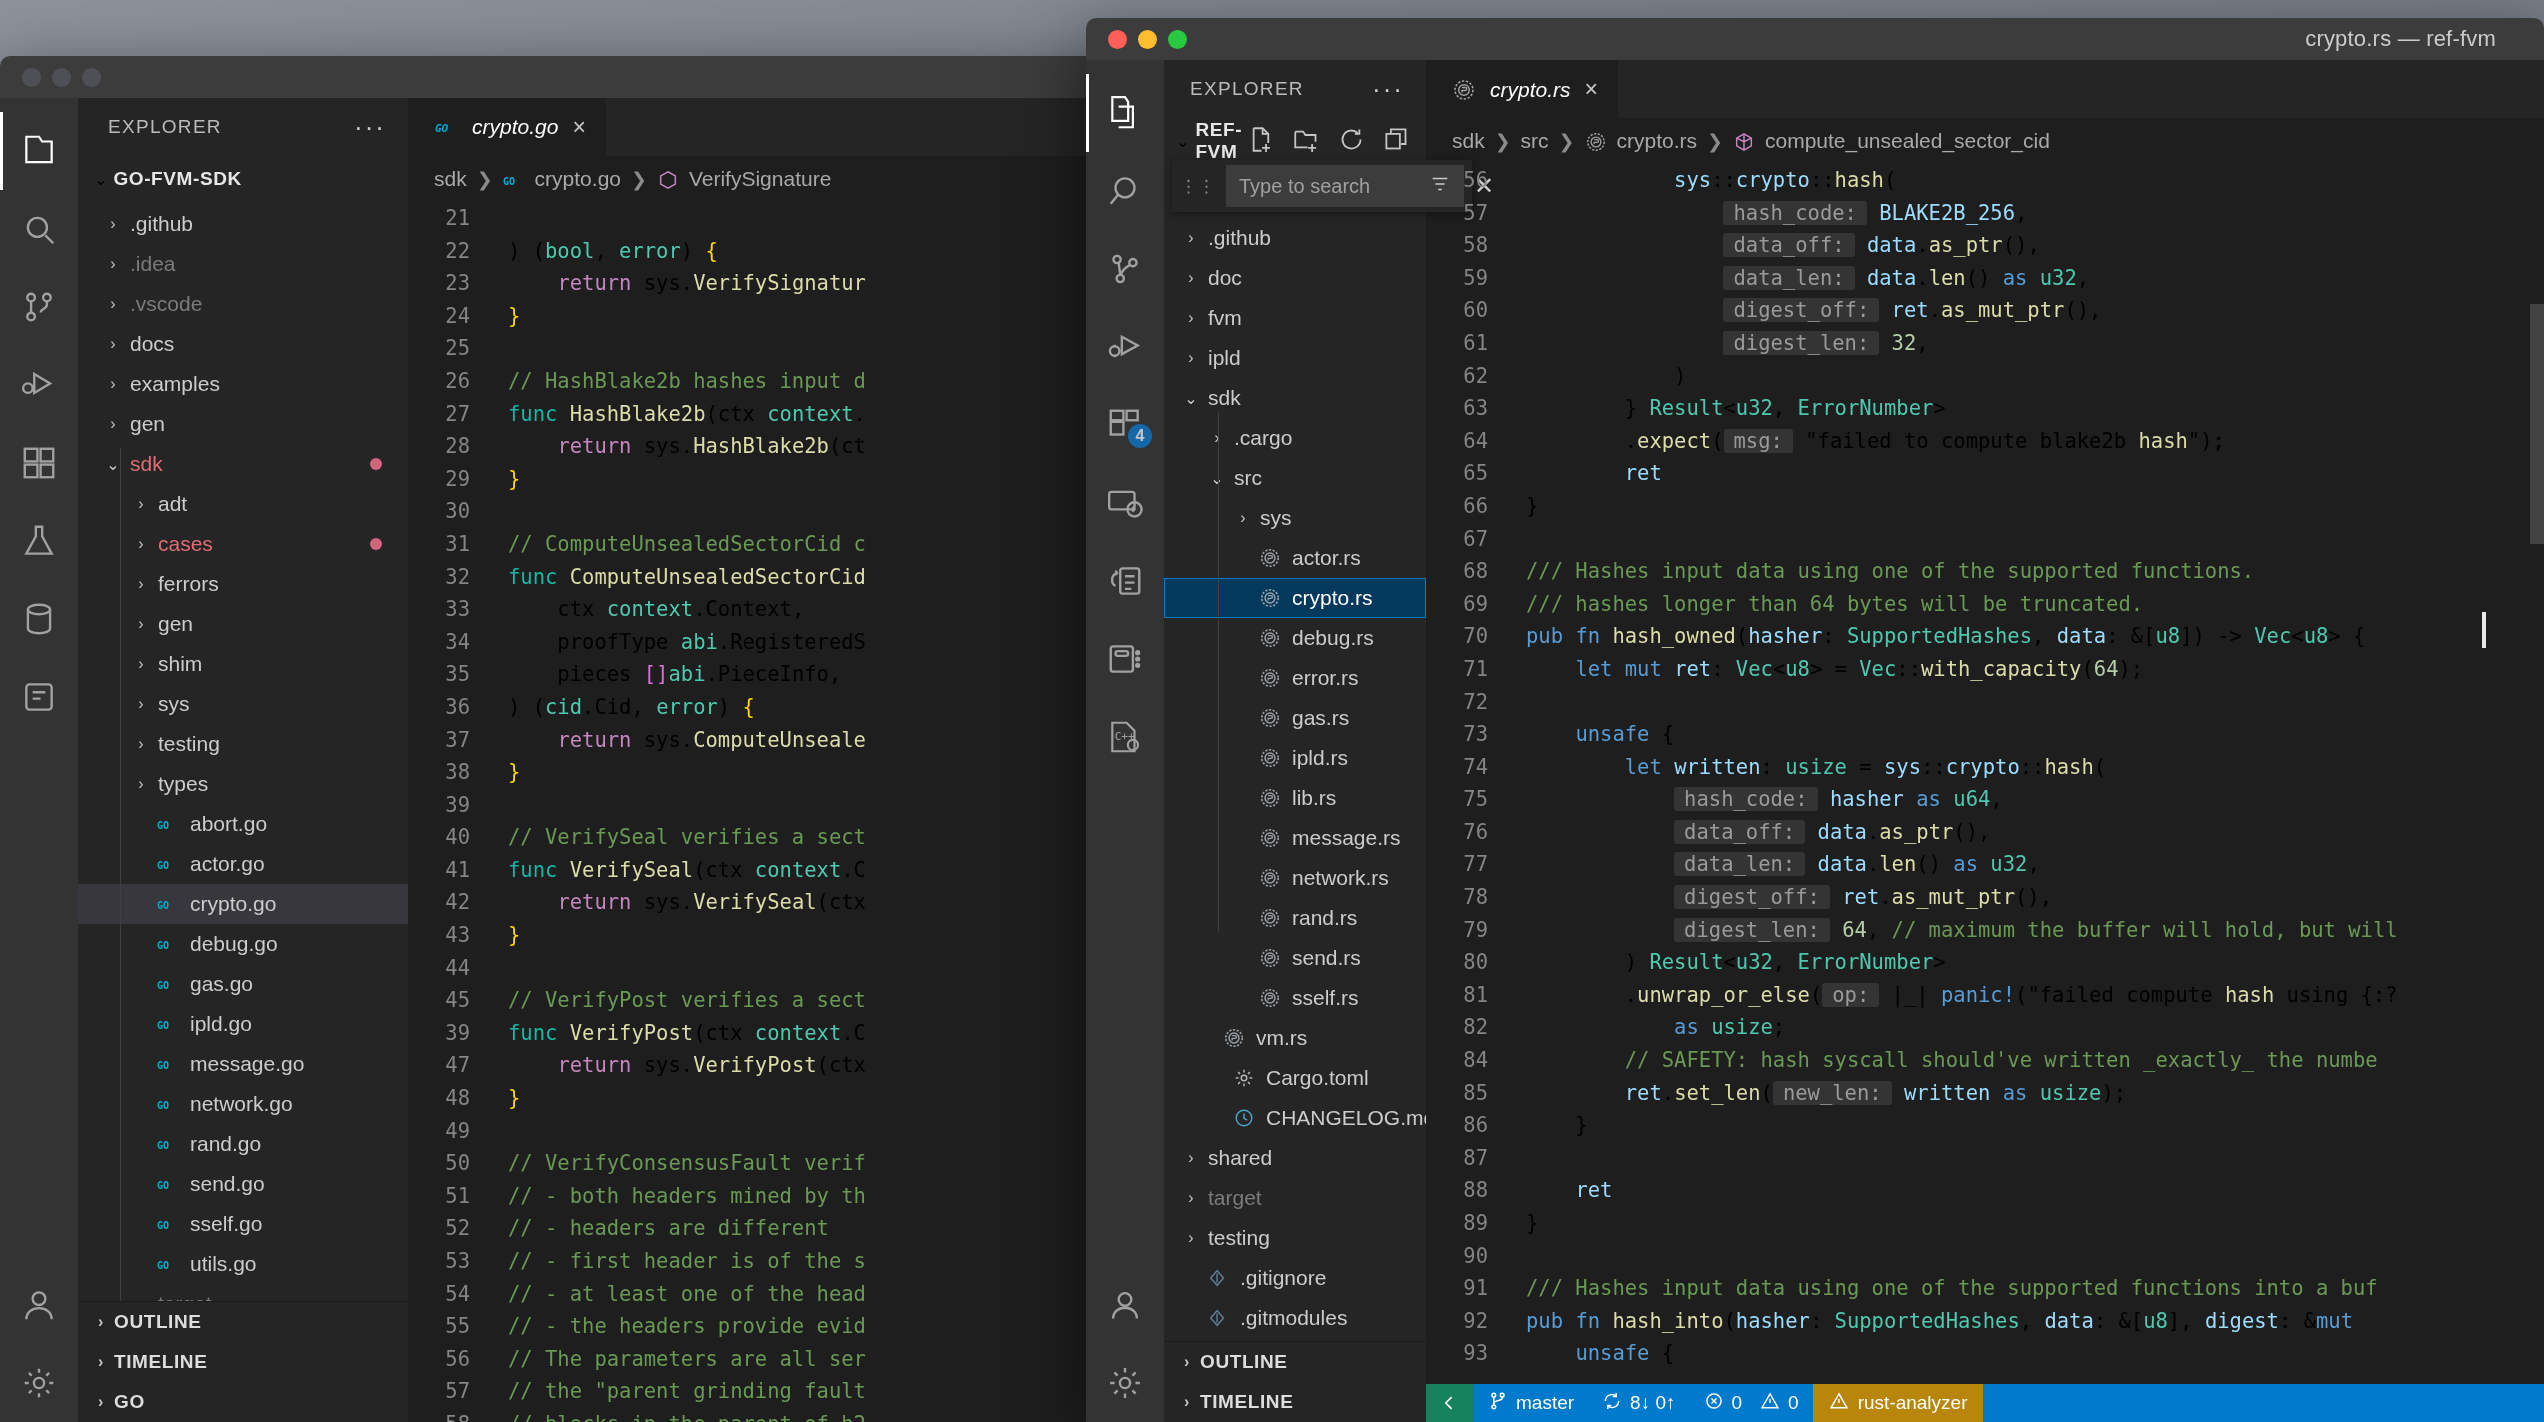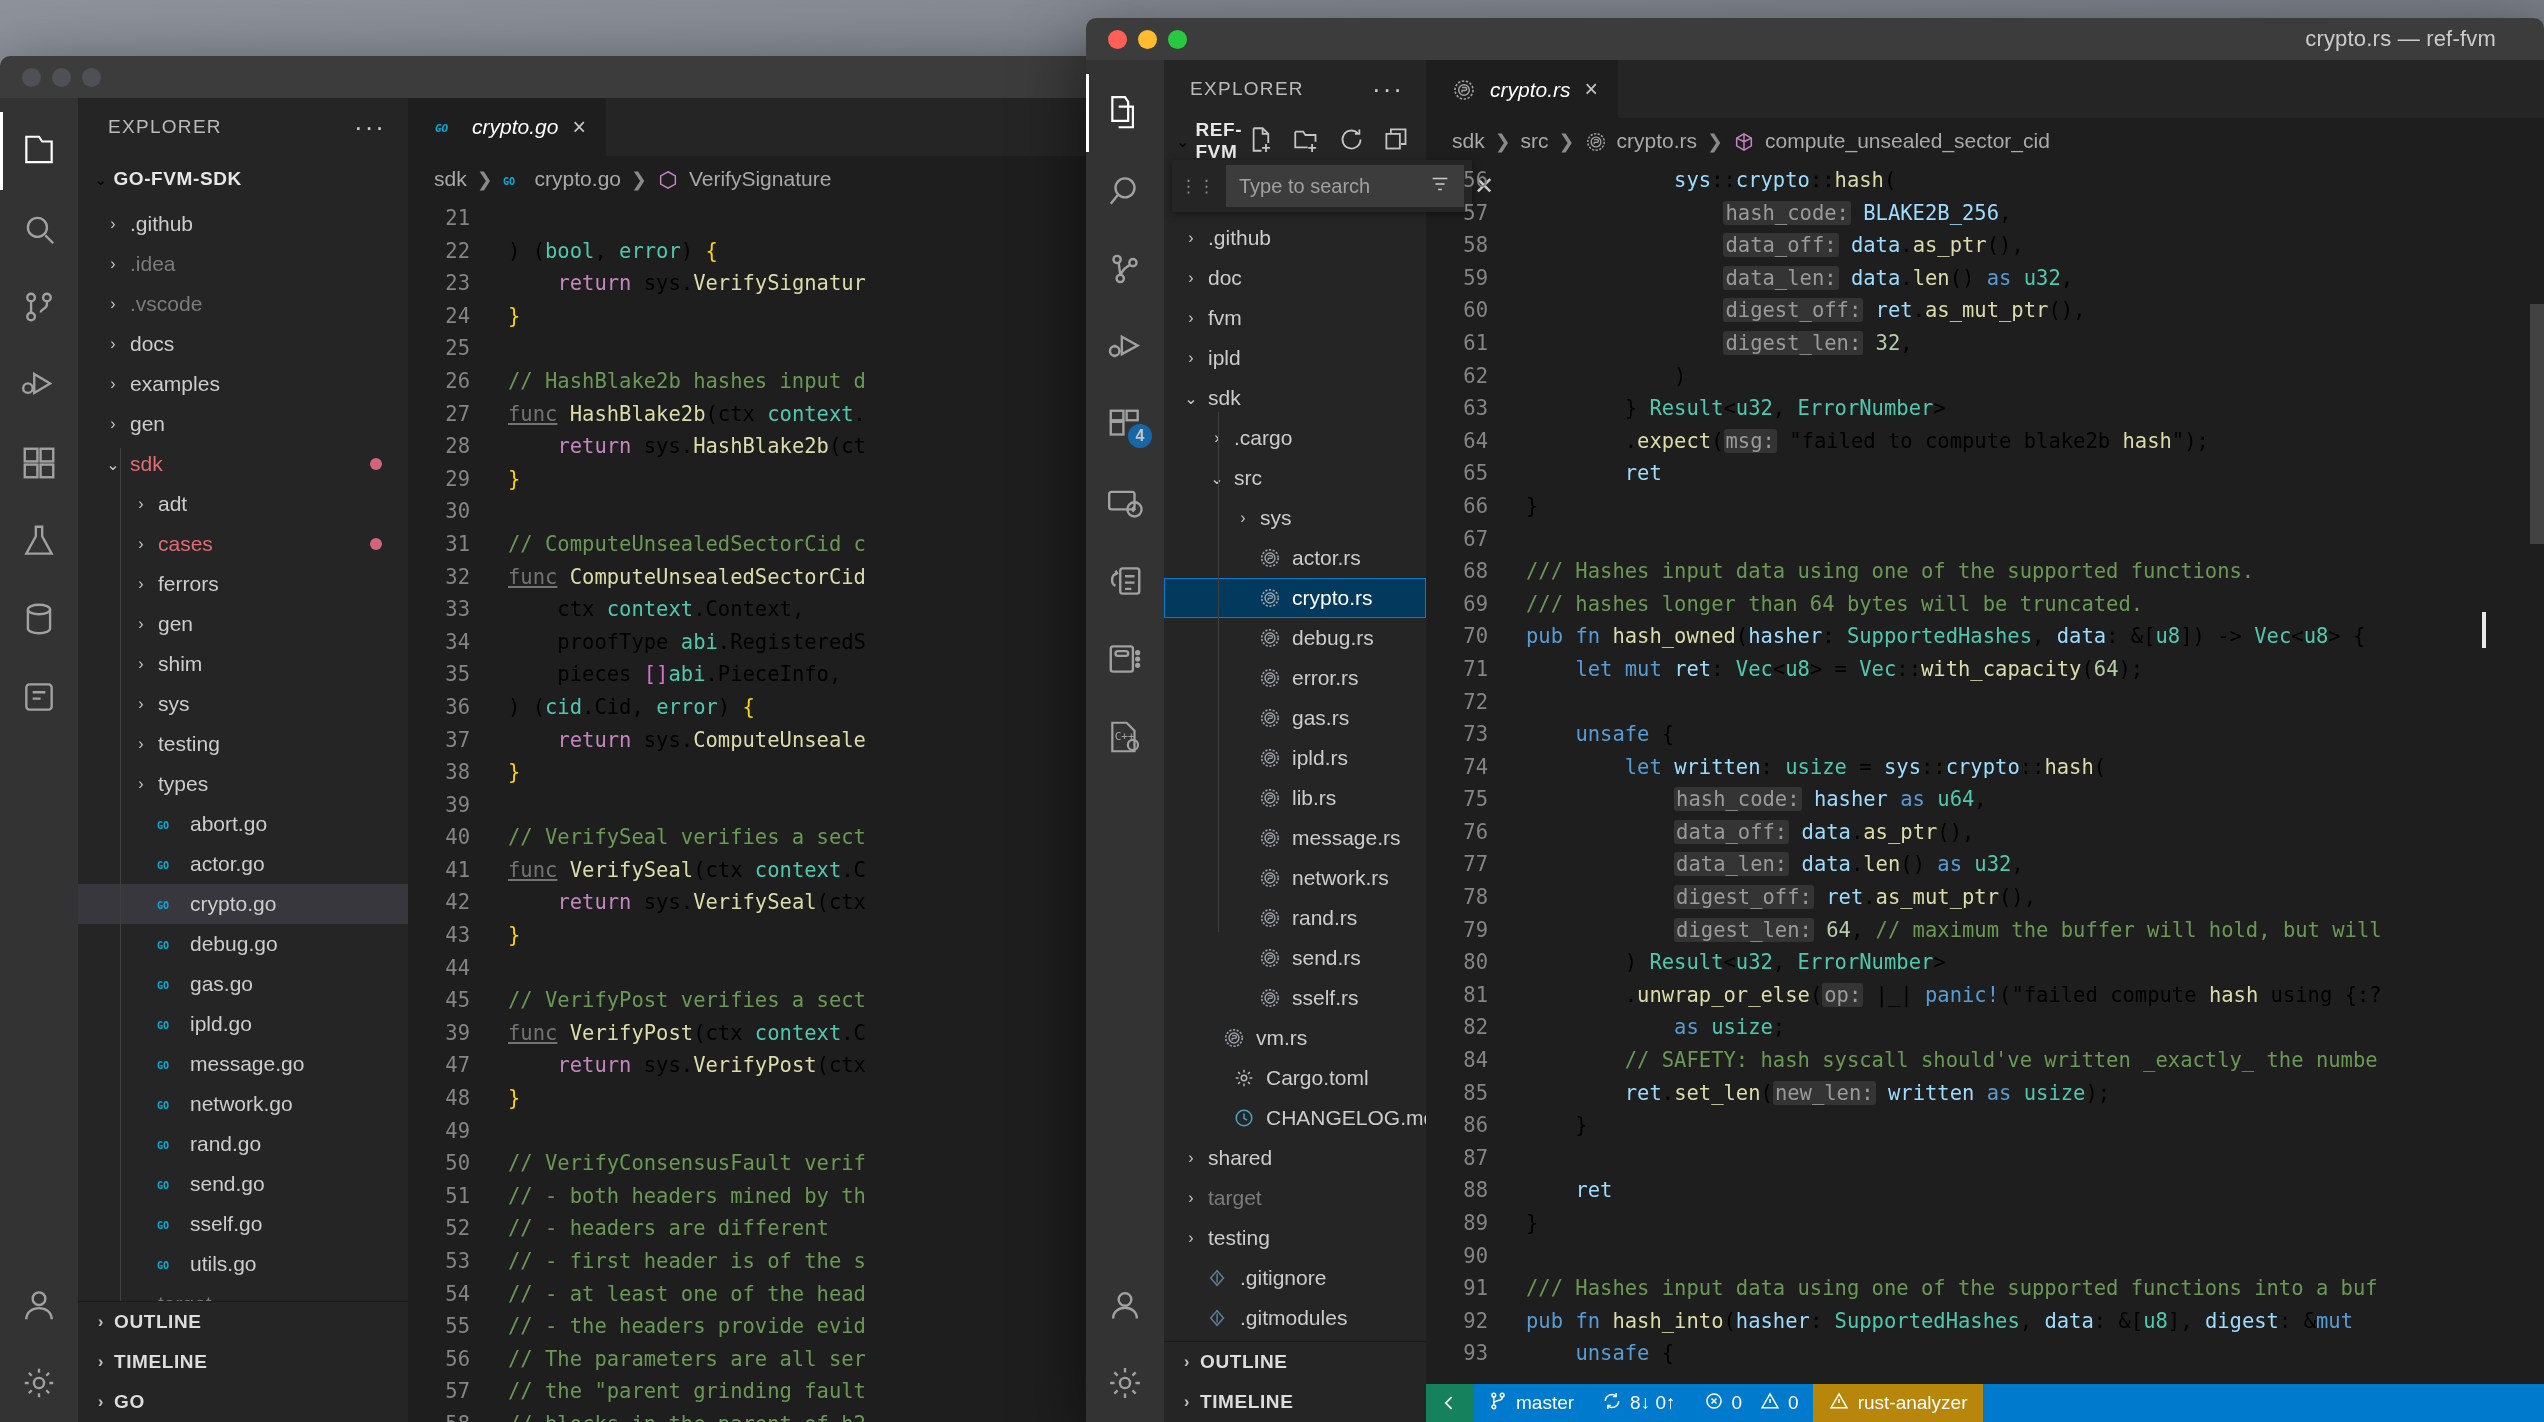--- a/index.html
+++ b/index.html
@@ -80,24 +80,24 @@
 
   
   .kw{color:#569cd6;}       
   .fnname{color:#dcdcaa;}
   .type{color:#4ec9b0;}
   .num{color:#b5cea8;}
   .cmt{color:#6a9955;}
   .doc{color:#6a9955;}
   .var{color:#9cdcfe;}
   .macro{color:#569cd6;}
-  .hint{background:#343434;color:#9a9a9a;border-radius:3px;padding:0 2px;}
+  .hint{background:#343434;color:#9a9a9a;border-radius:3px;padding:0 10px;}
 
   
-  .g-kw{color:#737373;text-decoration:underline;}
+  .g-kw{color:#14b8a6;}
   .g-fn{color:#dcdcaa;}
   .g-type{color:#4ec9b0;}
   .g-cmt{color:#6a9955;}
   .g-ret{color:#c586c0;}
   .g-brace{color:#ffd700;}
   .g-paren{color:#da70d6;}
 
   
   .statusbar{height:38px;background:#007acc;display:flex;align-items:center;color:#ffffff;font-size:19px;}
   .sb-remote{background:#16825d;height:100%;display:flex;align-items:center;padding:0 14px;}

